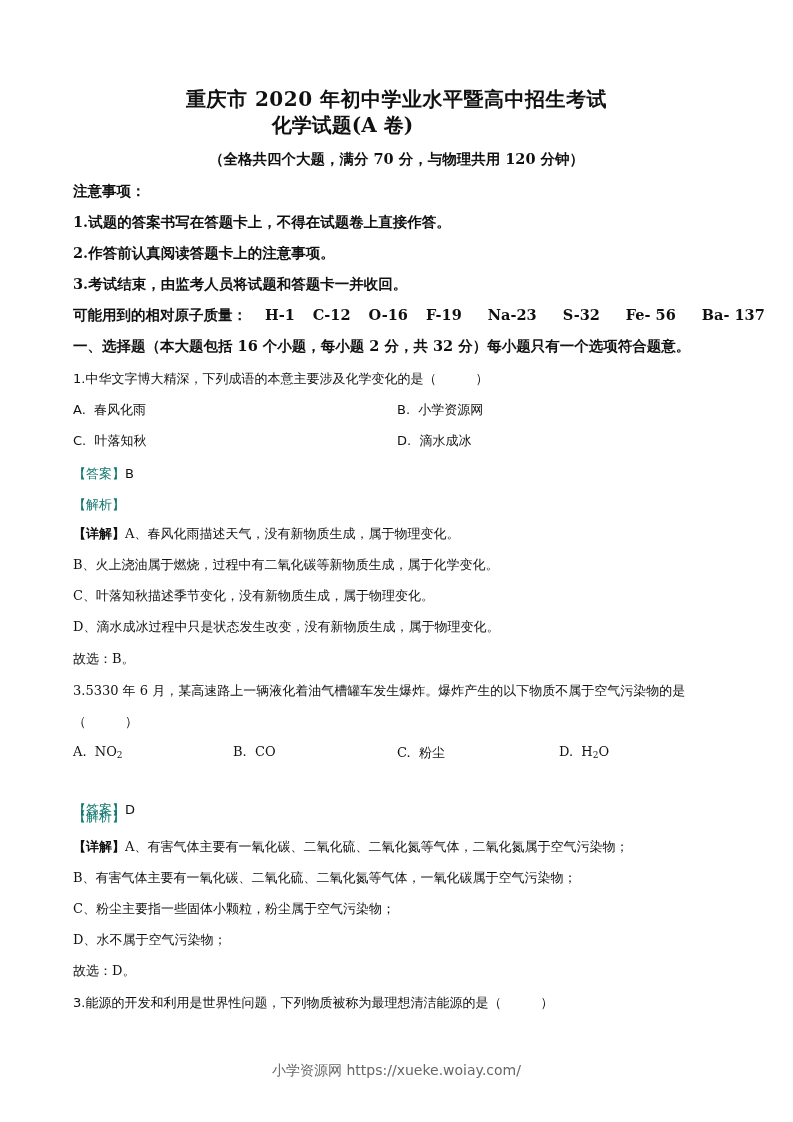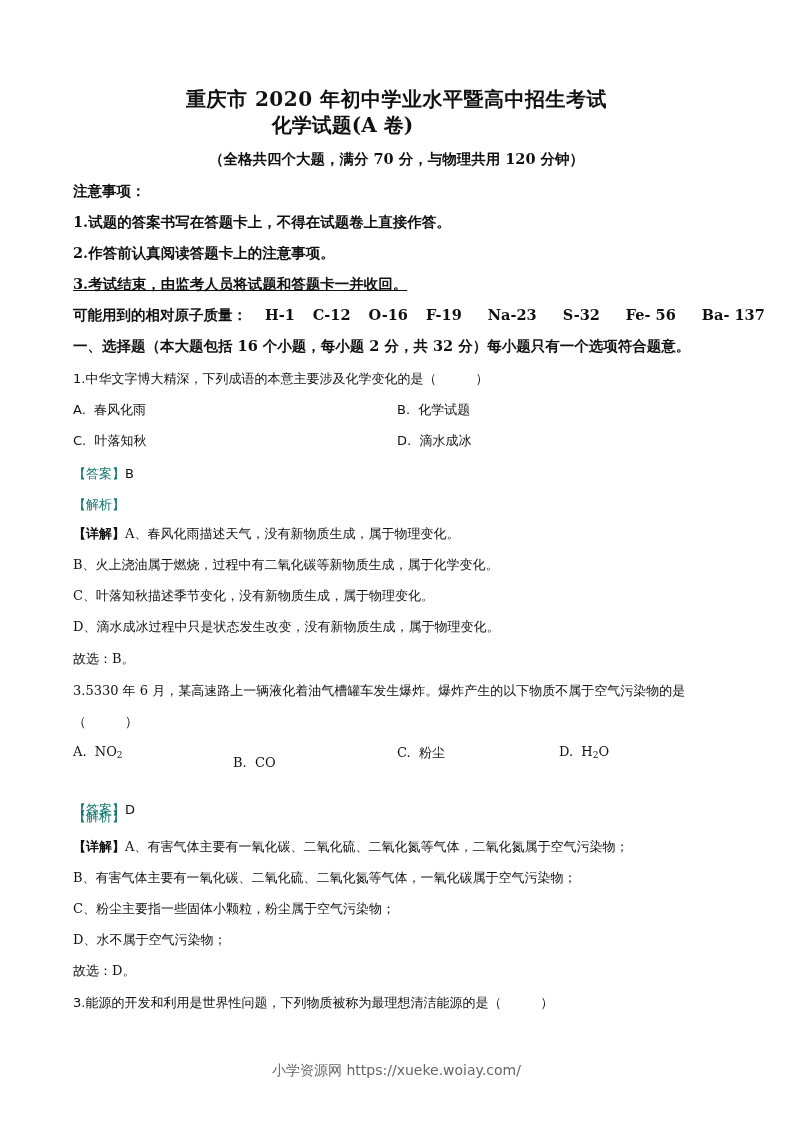--- a/index.html
+++ b/index.html
@@ -25,36 +25,36 @@
 
 <div class="page">
 
   <div class="title1">重庆市 2020 年初中学业水平暨高中招生考试</div>
   <div class="title2">化学试题(A 卷)</div>
   <div class="subtitle">（全格共四个大题，满分 70 分，与物理共用 120 分钟）</div>
 
   <div class="line bold" style="top:182px;">注意事项：</div>
   <div class="line bold" style="top:213px;">1.试题的答案书写在答题卡上，不得在试题卷上直接作答。</div>
   <div class="line bold" style="top:244px;">2.作答前认真阅读答题卡上的注意事项。</div>
-  <div class="line bold" style="top:275px;text-decoration:underline;">3.考试结束，由监考人员将试题和答题卡一并收回。</div>
+  <div class="line bold" style="top:275px;">3.考试结束，由监考人员将试题和答题卡一并收回。</div>
 
   <div class="line bold" style="top:306px;">
     <span>可能用到的相对原子质量：</span><span class="mass-item">H-1</span><span class="mass-item">C-12</span><span class="mass-item">O-16</span><span class="mass-item">F-19</span><span class="mass-item" style="margin-left:26px;">Na-23</span><span class="mass-item" style="margin-left:26px;">S-32</span><span class="mass-item" style="margin-left:26px;">Fe- 56</span><span class="mass-item" style="margin-left:26px;">Ba- 137</span>
   </div>
 
   <div class="line bold" style="top:337px;">一、选择题（本大题包括 16 个小题，每小题 2 分，共 32 分）每小题只有一个选项符合题意。</div>
 
   <div class="line norm sans" style="top:370px;">1.中华文字博大精深，下列成语的本意主要涉及化学变化的是（　　　）</div>
   <div class="opt" style="top:401px; left:73px;">
     <span class="sans">A.</span>&nbsp;
     <span>春风化雨</span>
   </div>
   <div class="opt" style="top:401px; left:397px;">
     <span class="sans">B.</span>&nbsp;
-    <span>化学试题</span>
+    <span>小学资源网</span>
   </div>
   <div class="opt" style="top:432px; left:73px;">
     <span class="sans">C.</span>&nbsp;
     <span>叶落知秋</span>
   </div>
   <div class="opt" style="top:432px; left:397px;">
     <span class="sans">D.</span>&nbsp;
     <span>滴水成冰</span>
   </div>
   <div class="line" style="top:463px; left:73px;">
@@ -70,21 +70,21 @@
   <div class="line norm" style="top:587px;">C、叶落知秋描述季节变化，没有新物质生成，属于物理变化。</div>
   <div class="line norm" style="top:618px;">D、滴水成冰过程中只是状态发生改变，没有新物质生成，属于物理变化。</div>
   <div class="line norm" style="top:650px;">故选：B。</div>
 
   <div class="line norm" style="top:682px;">3.5330 年 6 月，某高速路上一辆液化着油气槽罐车发生爆炸。爆炸产生的以下物质不属于空气污染物的是</div>
   <div class="line norm" style="top:713px;">（　　　）</div>
   <div class="opt" style="top:744px; left:73px;">
     <span>A.</span>&nbsp;
     <span>NO</span><sub>2</sub>
   </div>
-  <div class="opt" style="top:744px; left:233px;margin-top:11px;">
+  <div class="opt" style="top:744px; left:233px;">
     <span>B.</span>&nbsp;
     <span>CO</span>
   </div>
   <div class="opt" style="top:744px; left:397px;">
     <span>C.</span>&nbsp;
     <span>粉尘</span>
   </div>
   <div class="opt" style="top:744px; left:559px;">
     <span>D.</span>&nbsp;
     <span>H</span><sub>2</sub><span>O</span>

